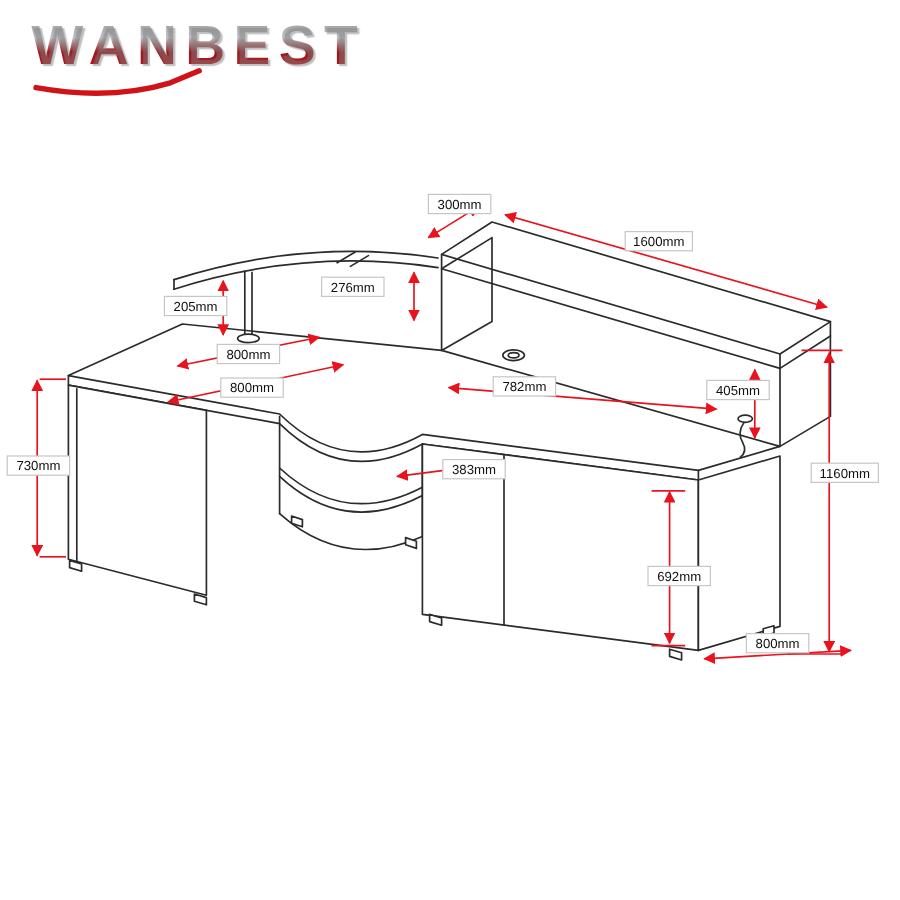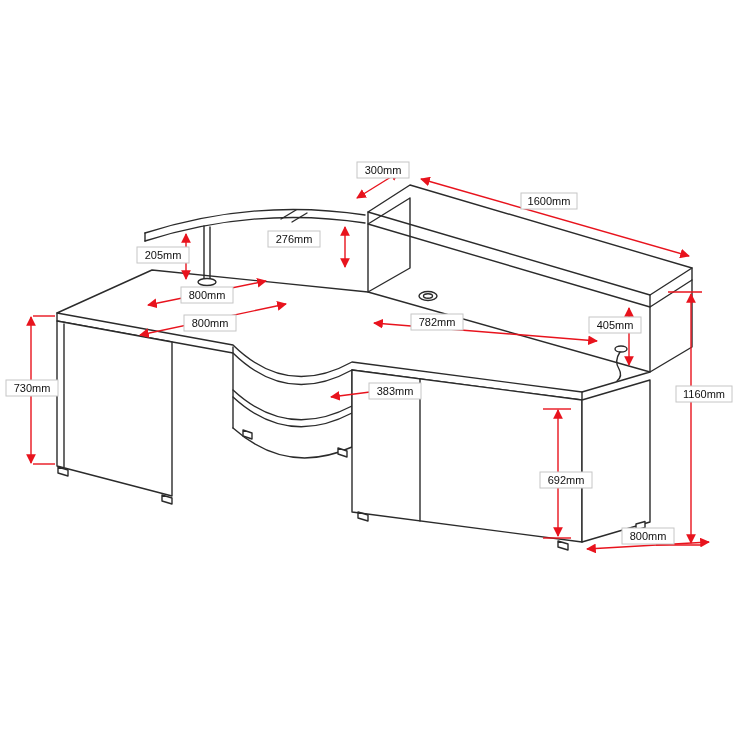--- a/index.html
+++ b/index.html
@@ -19,20 +19,26 @@
   .face{fill:#ffffff;}
   .dl{stroke:#e8131d;stroke-width:1.4;fill:none;}
   .db{fill:#ffffff;stroke:#c6c6c6;stroke-width:1;}
   .dt{font:11px "Liberation Sans",sans-serif;fill:#101010;text-anchor:middle;}
 </style>
 </head>
 <body>
 
 <div class="page">
 
+  <header class="logo">
+    <span class="logo-text">WANBEST</span>
+    <svg class="logo-swoosh" width="160" height="30" viewBox="0 0 160 30">
+      <path d="M4,17 Q66,28 116,13 L140,3" fill="none" stroke="#cf1318" stroke-width="4.5" stroke-linecap="round"></path>
+    </svg>
+  </header>
 
   <svg class="drawing" width="750" height="750" viewBox="0 0 750 750">
     <defs>
       <marker id="arrow" viewBox="0 0 10 10" refX="9" refY="5" markerWidth="7" markerHeight="7" orient="auto-start-reverse">
         <path d="M0,0 L10,5 L0,10 z" fill="#e8131d"></path>
       </marker>
     </defs>
 
     <g class="fur">
 

